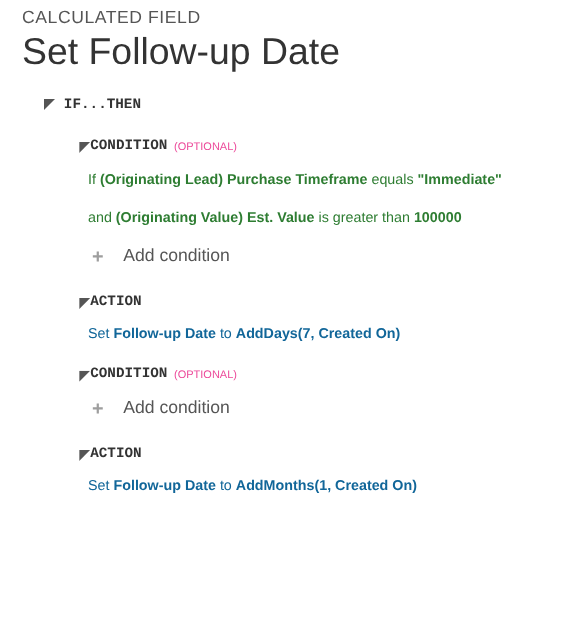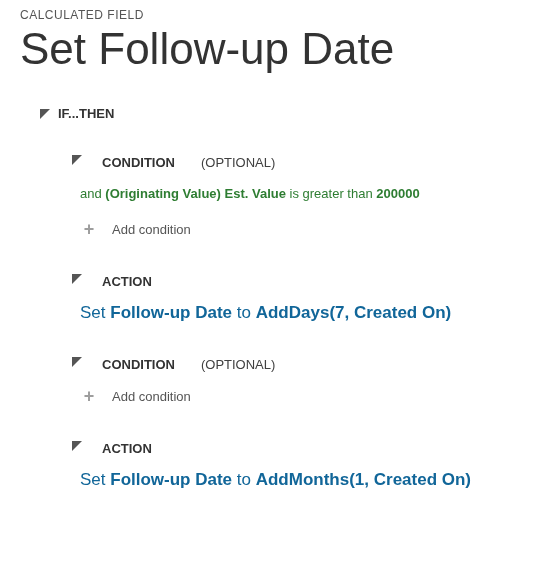--- a/index.html
+++ b/index.html
@@ -4,30 +4,30 @@
 <style>
   * { box-sizing: border-box; margin: 0; padding: 0; }
   body {
     font-family: "Segoe UI", Arial, sans-serif;
     background: #fff;
     color: #333;
     padding: 8px 20px;
     width: 533px;
   }
   .eyebrow {
-    font-size: 12px;
+    font-size: 16px;
     letter-spacing: 0.5px;
     color: #555;
     margin-bottom: 2px;
   }
   h1.title {
-    font-size: 44px;
+    font-size: 34px;
     font-weight: 300;
     color: #333;
-    margin-bottom: 32px;
+    margin-bottom: 20px;
   }
   .section {
     margin-bottom: 14px;
   }
   .row {
     display: flex;
     align-items: center;
     gap: 8px;
   }
   .toggle {
@@ -36,24 +36,25 @@
     display: inline-flex;
     align-items: center;
     justify-content: center;
     cursor: pointer;
   }
   .toggle svg { display: block; }
   .hlabel {
     font-weight: 700;
     font-size: 13px;
     color: #333;
+    font-family: Liberation Mono, monospace;
   }
   .optional {
-    font-size: 13px;
-    color: #404040;
+    font-size: 10px;
+    color: #ec4899;
     margin-left: 6px;
   }
   .indent-1 { padding-left: 20px; }
   .indent-2 { padding-left: 52px; }
   .indent-3 { padding-left: 60px; }
   .cond-line {
     font-size: 13px;
     color: #333;
     margin-top: 14px;
     line-height: 1.6;
@@ -65,38 +66,38 @@
   .plus-icon {
     color: #9e9e9e;
     font-size: 18px;
     font-weight: 700;
     width: 18px;
     display: inline-block;
     text-align: center;
   }
   .add-label {
     color: #555;
-    font-size: 13px;
+    font-size: 16px;
     margin-left: 14px;
   }
   .addrow {
     display: flex;
     align-items: center;
     margin-top: 14px;
     margin-bottom: 6px;
     cursor: pointer;
   }
   .subheader {
     display: flex;
-    align-items: flex-start;
-    gap: 20px;
-    margin-top: 34px;
+    align-items: flex-end;
+    gap: 0;
+    margin-top: 22px;
   }
   .action-line {
-    font-size: 17px;
+    font-size: 13px;
     margin-top: 14px;
     margin-bottom: 10px;
   }
 </style>
 </head>
 <body>
 
 <div class="eyebrow">CALCULATED FIELD</div>
 <h1 class="title">Set Follow-up Date</h1>
 
@@ -113,23 +114,26 @@
   <div class="subheader indent-2">
     <span class="toggle">
       <svg width="10" height="10" viewBox="0 0 10 10">
           <polygon points="0,0 10,0 0,10" fill="#555"></polygon>
         </svg>
     </span>
     <span class="hlabel">CONDITION</span>
     <span class="optional">(OPTIONAL)</span>
   </div>
 
+  <div class="cond-line indent-3">
+    <span class="green">If </span><span class="green-b">(Originating Lead) Purchase Timeframe</span><span class="green"> equals </span><span class="green-b">"Immediate"</span>
+  </div>
 
   <div class="cond-line indent-3">
-    <span class="green">and </span><span class="green-b">(Originating Value) Est. Value</span><span class="green"> is greater than </span><span class="green-b">200000</span>
+    <span class="green">and </span><span class="green-b">(Originating Value) Est. Value</span><span class="green"> is greater than </span><span class="green-b">100000</span>
   </div>
 
   <div class="addrow indent-3">
     <span class="plus-icon">+</span>
     <span class="add-label">Add condition</span>
   </div>
 
   <div class="subheader indent-2">
     <span class="toggle">
       <svg width="10" height="10" viewBox="0 0 10 10">

